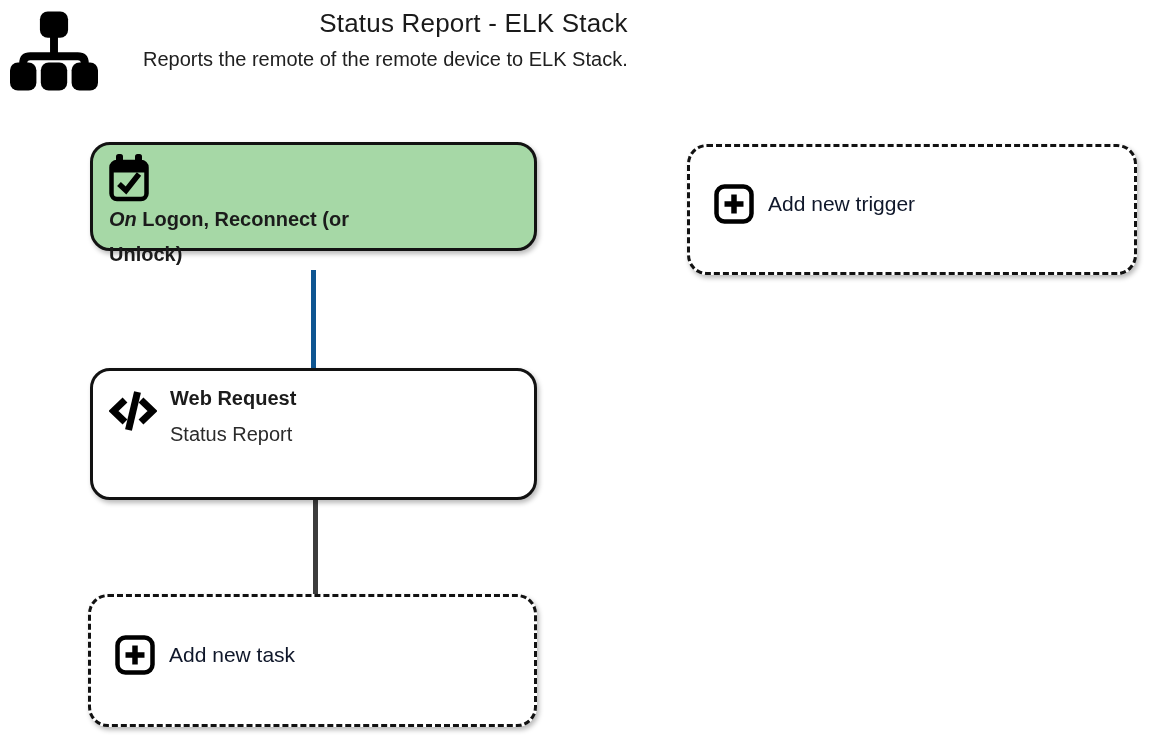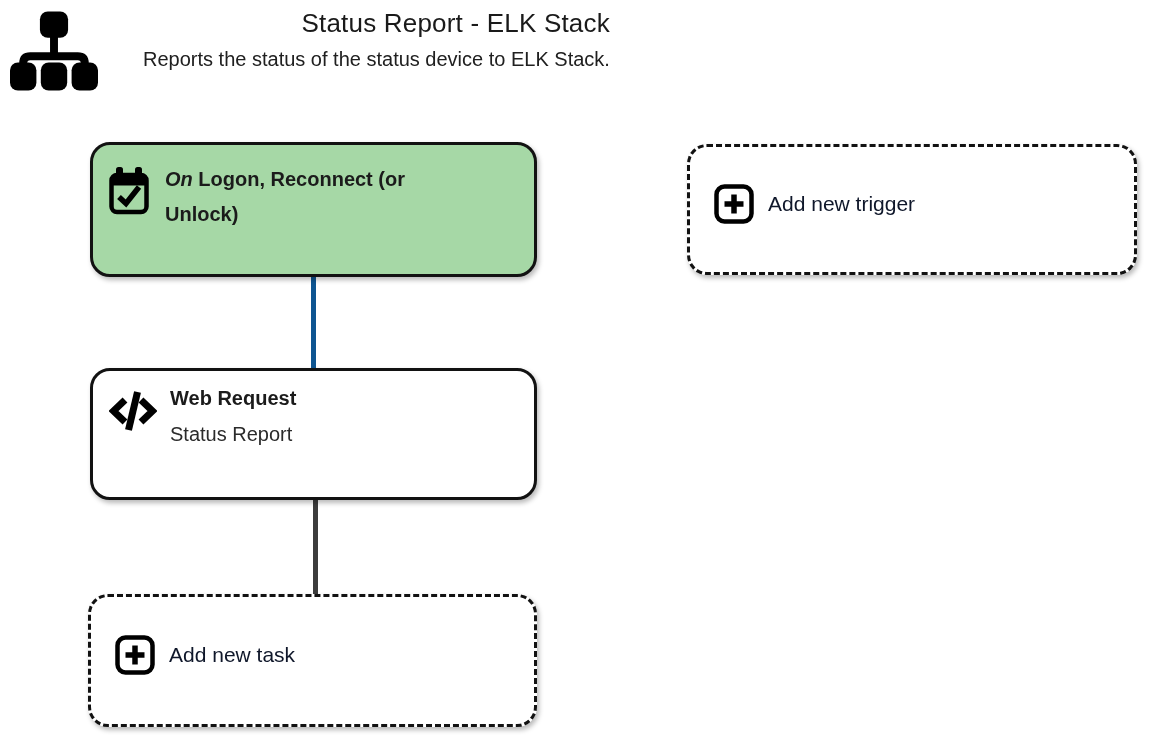--- a/index.html
+++ b/index.html
@@ -19,21 +19,21 @@
   .connector--blue{left:311px;top:270px;height:104px;}
   .connector--gray{left:313px;top:494px;height:106px;}
 
   
   .node{
     position:absolute;z-index:1;box-sizing:border-box;
     border:3px solid #121212;border-radius:20px;background:#ffffff;
     box-shadow:2px 3px 5px rgba(0,0,0,.28);
     display:flex;cursor:pointer;
   }
-  .node--trigger{left:90px;top:142px;width:447px;height:135px;padding:17px 16px;align-items:flex-start;}
+  .node--trigger{left:90px;top:142px;width:447px;height:109px;padding:4px 16px;align-items:flex-start;flex-direction:column;}
   .trigger-icon{margin:4px 16px 0 0;flex:none;}
   .node-label{font-size:20px;font-weight:700;line-height:35px;color:#1b1b1b;width:318px;}
   .node-label .italic{font-style:italic;}
 
   .node--task{left:90px;top:368px;width:447px;height:132px;padding:10px 16px;align-items:flex-start;}
   .task-icon{margin:8px 13px 0 0;flex:none;}
   .node-title{font-size:20px;font-weight:700;line-height:35px;color:#1b1b1b;}
   .node-subtitle{font-size:20px;font-weight:400;line-height:36px;color:#2b2b2b;}
 
   .node--add{border-style:dashed;align-items:center;padding:0 0 12px 24px;}
@@ -51,21 +51,21 @@
     <rect x="34" y="0" width="32" height="30" rx="9" fill="#000"></rect>
     <rect x="45.5" y="26" width="9" height="28" fill="#000"></rect>
     <path d="M15 62 V59 Q15 51 23 51 H77 Q85 51 85 59 V62" fill="none" stroke="#000" stroke-width="9"></path>
     <rect x="0" y="58" width="30" height="32" rx="9" fill="#000"></rect>
     <rect x="35" y="58" width="30" height="32" rx="9" fill="#000"></rect>
     <rect x="70" y="58" width="30" height="32" rx="9" fill="#000"></rect>
   </svg>
 
   <div class="header-text">
     <h1 class="page-title">Status Report - ELK Stack</h1>
-    <p class="page-subtitle">Reports the status of the status device to ELK Stack.</p>
+    <p class="page-subtitle">Reports the remote of the remote device to ELK Stack.</p>
   </div>
 
   <div class="connector connector--blue" style="background-color: rgb(14, 85, 145);"></div>
   <div class="connector connector--gray" style="background-color: rgb(60, 60, 60);"></div>
 
   <div class="node node--trigger" style="background-color: rgb(166, 216, 166);">
     <svg class="trigger-icon" width="40" height="49" viewBox="0 0 40 49">
       <rect x="7" y="1" width="7" height="12" rx="2.5" fill="#000"></rect>
       <rect x="26" y="1" width="7" height="12" rx="2.5" fill="#000"></rect>
       <rect x="2.5" y="9" width="35" height="37" rx="5.5" fill="none" stroke="#000" stroke-width="4.5"></rect>

